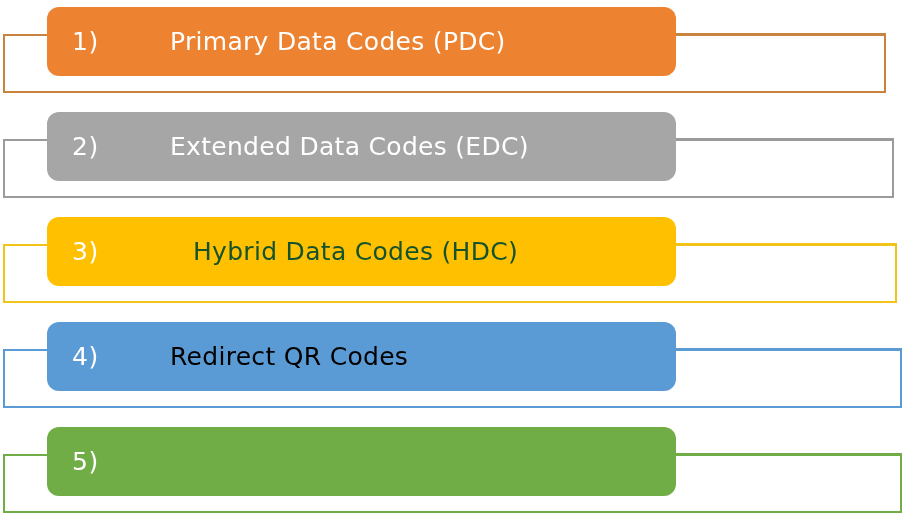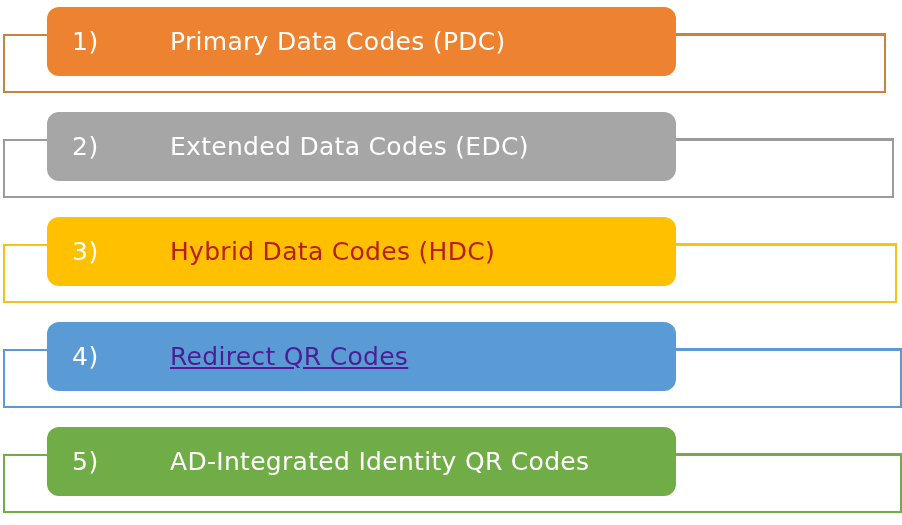--- a/index.html
+++ b/index.html
@@ -100,32 +100,31 @@
       <div class="pill" style="background: rgb(166, 166, 166);">
         <span class="pill-number" style="color: rgb(255, 255, 255);">2)</span>
         <span class="pill-title" style="color: rgb(255, 255, 255); text-align: right;">Extended Data Codes (EDC)</span>
       </div>
     </div>
     <div class="row" style="top: 210px;">
       <div class="outline-box" style="width: 894px; border-color: rgb(242, 195, 24);"></div>
       <div class="connector" style="left: 676px; width: 221px; background: rgb(242, 195, 24);"></div>
       <div class="pill" style="background: rgb(255, 192, 0);">
         <span class="pill-number" style="color: rgb(255, 255, 255);">3)</span>
-        <span class="pill-title" style="color: #b91c1c;">Hybrid Data Codes (HDC)</span>
+        <span class="pill-title" style="color: #14532d; margin-left: 23px;">Hybrid Data Codes (HDC)</span>
       </div>
     </div>
     <div class="row" style="top: 315px;">
       <div class="outline-box" style="width: 899px; border-color: rgb(91, 155, 213);"></div>
       <div class="connector" style="left: 676px; width: 226px; background: rgb(91, 155, 213);"></div>
       <div class="pill" style="background: rgb(91, 155, 213);">
         <span class="pill-number" style="color: rgb(255, 255, 255);">4)</span>
-        <span class="pill-title" style="color: #4c1d95; text-decoration: underline;">Redirect QR Codes</span>
+        <span class="pill-title" style="color: #000000;">Redirect QR Codes</span>
       </div>
     </div>
     <div class="row" style="top: 420px;">
       <div class="outline-box" style="width: 899px; border-color: rgb(112, 173, 71);"></div>
       <div class="connector" style="left: 676px; width: 226px; background: rgb(112, 173, 71);"></div>
       <div class="pill" style="background: rgb(112, 173, 71);">
         <span class="pill-number" style="color: rgb(255, 255, 255);">5)</span>
-        <span class="pill-title" style="color: rgb(255, 255, 255);">AD-Integrated Identity QR Codes</span>
       </div>
     </div>
   </div>
 
 </body></html>

